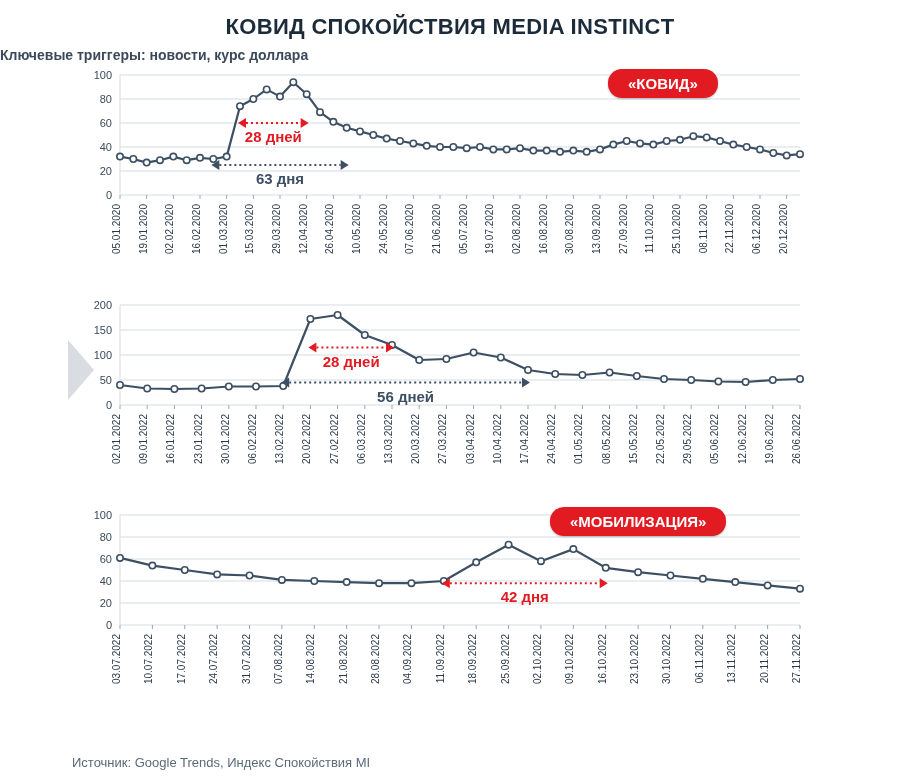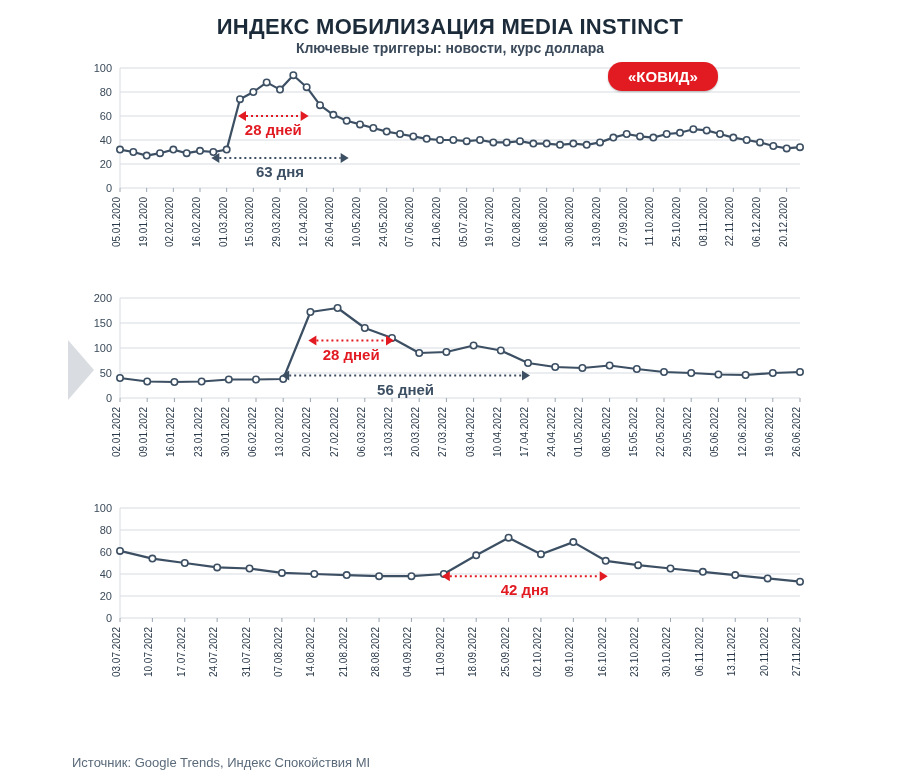--- a/index.html
+++ b/index.html
@@ -6,21 +6,22 @@
   body{
     width:900px;height:780px;background:#ffffff;
     font-family:"Liberation Sans", sans-serif;color:#2b3a4a;
     position:relative;overflow:hidden;
   }
   .title{
     text-align:center;font-size:22px;font-weight:bold;letter-spacing:.3px;
     color:#1c2b3a;padding-top:14px;
   }
   .subtitle{
-    text-align:center;font-size:14px;font-weight:bold;color:#3b4a5a;
+    text-align:left;font-size:14px;font-weight:bold;color:#3b4a5a;
+    margin-top:7px;
   }
   .panel{position:relative;width:900px;}
   .panel svg{display:block;}
   .badge{
     position:absolute;background:#e21a22;color:#fff;font-weight:bold;
     font-size:15px;border-radius:14px;padding:6px 20px;white-space:nowrap;
     box-shadow:0 1px 2px rgba(0,0,0,.25);
   }
   .src{
     position:absolute;left:72px;bottom:10px;font-size:13px;color:#5a6a7a;
@@ -28,21 +29,21 @@
   .arrow-left{
     position:absolute;left:68px;top:340px;width:0;height:0;
     border-top:30px solid transparent;border-bottom:30px solid transparent;
     border-left:26px solid #d9dde2;
   }
   text{font-family:"Liberation Sans", sans-serif;}
 </style>
 </head>
 <body>
 
-<div class="title">ИНДЕКС МОБИЛИЗАЦИЯ MEDIA INSTINCT</div>
+<div class="title">КОВИД СПОКОЙСТВИЯ MEDIA INSTINCT</div>
 <div class="subtitle">Ключевые триггеры: новости, курс доллара</div>
 
 <div class="arrow-left"></div>
 
 <div class="panel">
   <svg id="svg0" width="900" height="230">
       <line x1="120" y1="132" x2="800" y2="132" stroke="#d7dce1" stroke-width="1"></line>
       <text x="112" y="136" text-anchor="end" font-size="11" fill="#3b4a5a">0</text>
       <line x1="120" y1="108" x2="800" y2="108" stroke="#d7dce1" stroke-width="1"></line>
       <text x="112" y="112" text-anchor="end" font-size="11" fill="#3b4a5a">20</text>
@@ -355,15 +356,16 @@
       <text x="735.2380952380952" y="131" font-size="10" fill="#2b3a4a" transform="rotate(-90 735.2380952380952 131)" text-anchor="end">13.11.2022</text>
       <line x1="767.6190476190476" y1="122" x2="767.6190476190476" y2="126" stroke="#9aa6b2" stroke-width="1"></line>
       <text x="767.6190476190476" y="131" font-size="10" fill="#2b3a4a" transform="rotate(-90 767.6190476190476 131)" text-anchor="end">20.11.2022</text>
       <line x1="800" y1="122" x2="800" y2="126" stroke="#9aa6b2" stroke-width="1"></line>
       <text x="800" y="131" font-size="10" fill="#2b3a4a" transform="rotate(-90 800 131)" text-anchor="end">27.11.2022</text>
       <line x1="449.8095238095238" y1="80.2" x2="599.7142857142858" y2="80.2" stroke="#e21a22" stroke-width="2" stroke-dasharray="2 3"></line>
       <path d="M 449.8095238095238 75.2 L 441.8095238095238 80.2 L 449.8095238095238 85.2 Z" fill="#e21a22"></path>
       <path d="M 599.7142857142858 75.2 L 607.7142857142858 80.2 L 599.7142857142858 85.2 Z" fill="#e21a22"></path>
       <text x="524.7619047619048" y="99.2" text-anchor="middle" font-size="15" font-weight="bold" fill="#e21a22">42 дня</text>
     </svg>
+  <div class="badge" style="left:550px;top:4px;">«МОБИЛИЗАЦИЯ»</div>
 </div>
 
 <div class="src">Источник: Google Trends, Индекс Спокойствия MI</div>
 
 </body></html>

